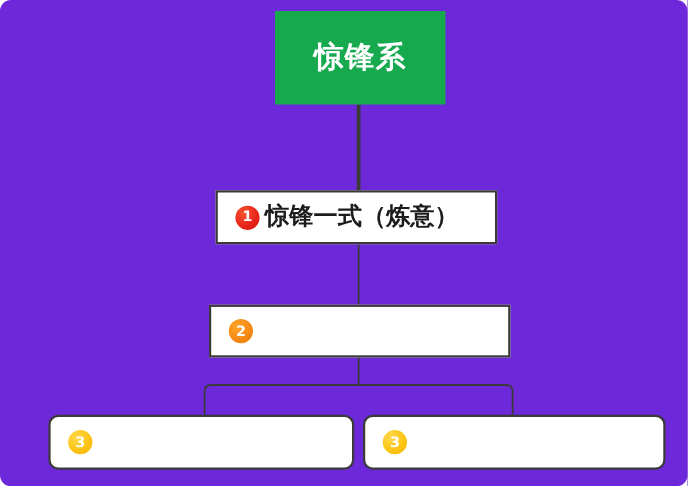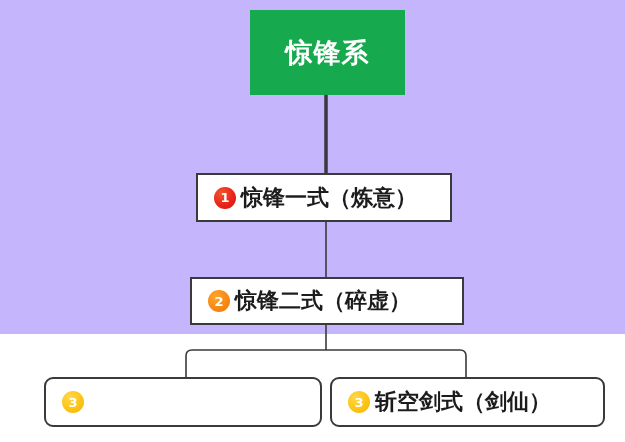--- a/index.html
+++ b/index.html
@@ -9,22 +9,23 @@
   body {
     width: 625px;
     height: 442px;
     background: #ffffff;
     font-family: "DejaVu Sans", "Liberation Sans", sans-serif;
     overflow: hidden;
   }
   #canvas {
     position: relative;
     width: 625px;
-    height: 334px;
-    background: #c4b5fd;
+    height: 442px;
+    background: #6d28d9;
+    border-radius: 10px;
   }
 
   
   #connectors {
     position: absolute;
     left: 0;
     top: 0;
     width: 625px;
     height: 442px;
     z-index: 1;
@@ -132,30 +133,28 @@
   <div class="node" id="node-tier1">
     <div class="node-inner">
       <span class="badge b1">1</span>
       <span class="node-label">惊锋一式（炼意）</span>
     </div>
   </div>
 
   <div class="node" id="node-tier2">
     <div class="node-inner">
       <span class="badge b2">2</span>
-      <span class="node-label">惊锋二式（碎虚）</span>
     </div>
   </div>
 
   <div class="node rounded" id="node-tier3-left">
     <div class="node-inner">
       <span class="badge b3">3</span>
     </div>
   </div>
 
   <div class="node rounded" id="node-tier3-right">
     <div class="node-inner">
       <span class="badge b3">3</span>
-      <span class="node-label">斩空剑式（剑仙）</span>
     </div>
   </div>
 
 </div>
 
 </body></html>

